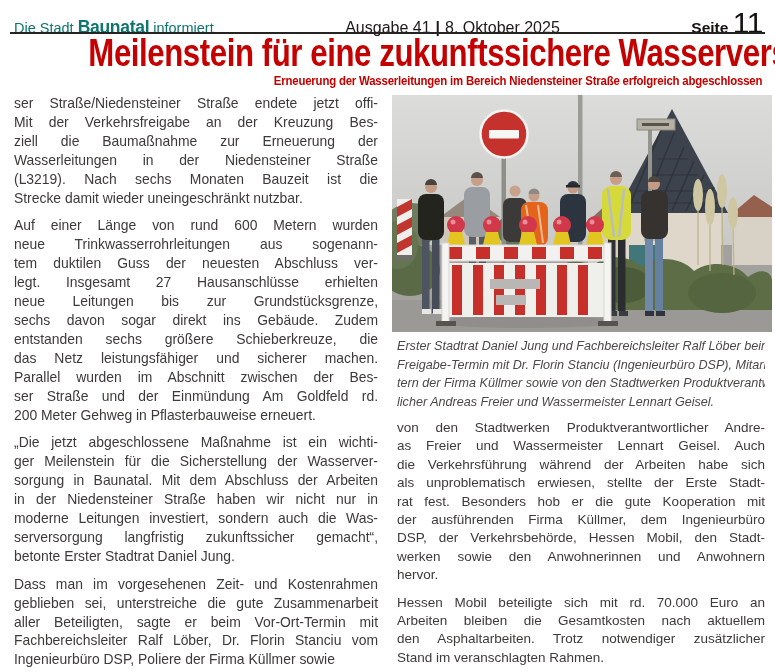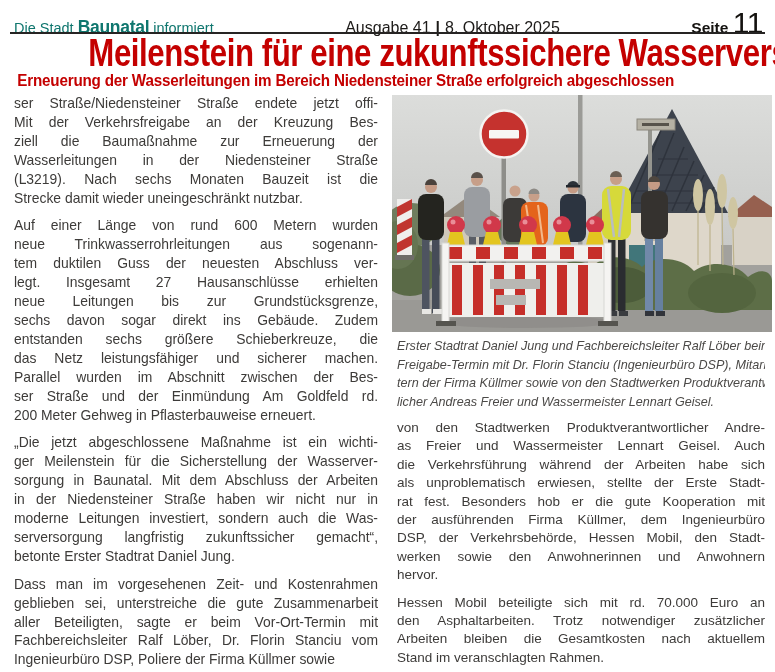--- a/index.html
+++ b/index.html
@@ -24,22 +24,22 @@
   .rule{position:absolute;left:10px;right:10px;top:32px;height:2px;background:#262423;}
 
   
   .headline{
     position:absolute;left:0;right:0;top:37px;text-align:center;
     font-weight:bold;font-size:38px;line-height:32px;color:#c40000;
     letter-spacing:-0.5px;white-space:nowrap;
   }
   .headline>span{display:inline-block;transform:scaleX(0.82);transform-origin:center;}
   .subheadline{
-    position:absolute;left:0;right:0;top:70px;text-align:left;
-    font-weight:bold;font-size:16px;line-height:22px;color:#c40000;
+    position:absolute;left:0;right:0;top:70px;text-align:right;
+    font-weight:bold;font-size:12px;line-height:22px;color:#c40000;
     letter-spacing:-0.2px;white-space:nowrap;
   }
   .subheadline>span{display:inline-block;transform:scaleX(0.95);transform-origin:center;}
 
   
   .col{position:absolute;color:#3d3b39;}
   .col-left {left:14px;top:94px;width:364px;font-size:13.9px;line-height:18.9px;}
   .col-right{left:397px;top:419px;width:368px;font-size:13.5px;line-height:18.4px;}
   .para{margin:0 0 9px 0;}
   .jline{
@@ -329,17 +329,17 @@
       <div class="jline">die Verkehrsführung während der Arbeiten habe sich</div>
       <div class="jline">als unproblematisch erwiesen, stellte der Erste Stadt-</div>
       <div class="jline">rat fest. Besonders hob er die gute Kooperation mit</div>
       <div class="jline">der ausführenden Firma Küllmer, dem Ingenieurbüro</div>
       <div class="jline">DSP, der Verkehrsbehörde, Hessen Mobil, den Stadt-</div>
       <div class="jline">werken sowie den Anwohnerinnen und Anwohnern</div>
       <div class="jline last">hervor.</div>
     </div>
     <div class="para">
       <div class="jline">Hessen Mobil beteiligte sich mit rd. 70.000 Euro an</div>
+      <div class="jline">Arbeiten bleiben die Gesamtkosten nach aktuellem</div>
       <div class="jline">den Asphaltarbeiten. Trotz notwendiger zusätzlicher</div>
-      <div class="jline">Arbeiten bleiben die Gesamtkosten nach aktuellem</div>
       <div class="jline last">Stand im veranschlagten Rahmen.</div>
     </div>
   </div>
 
 </body></html>

